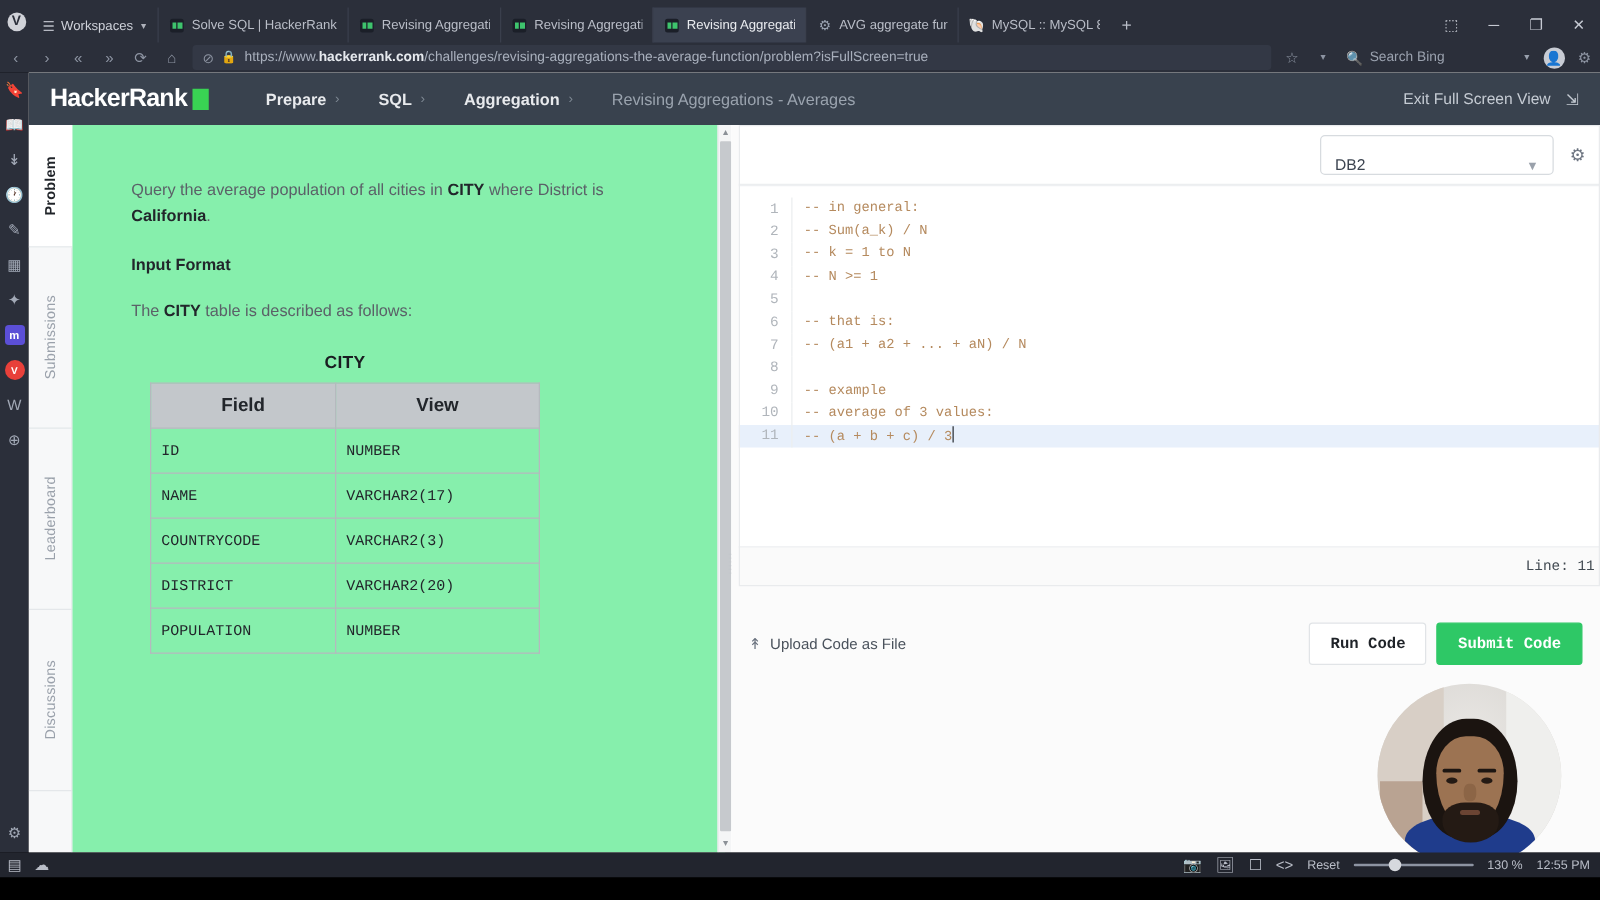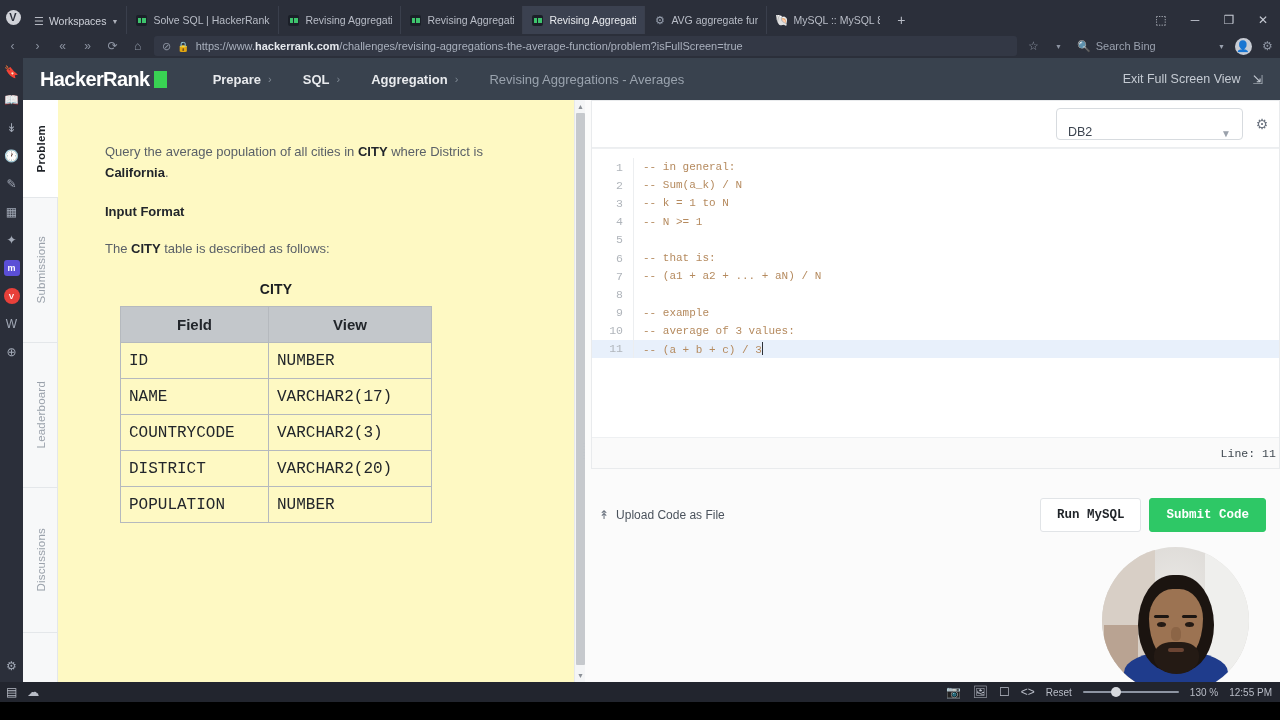--- a/index.html
+++ b/index.html
@@ -162,36 +162,36 @@
   .vtab span {
     writing-mode: vertical-rl; transform: rotate(180deg);
     font-size: 11.5px; color: #9aa1ab; letter-spacing: .2px; white-space: nowrap;
   }
   .vtab.active { background: #ffffff; }
   .vtab.active span { color: #1f2328; font-weight: bold; }
 
   
   .problem-pane {
     position: absolute; left: 35px; top: 42px; width: 522px; height: 582px;
-    background: #fef9c3; overflow: hidden;
+    background: #86efac; overflow: hidden;
   }
   .problem-inner { padding: 42px 34px 20px 47px; }
   .p-text { font-size: 13px; color: #5b6168; line-height: 1.6; margin-bottom: 20px; }
   .p-text b { color: #22262b; font-weight: bold; }
   .p-head { font-size: 13px; color: #22262b; font-weight: bold; margin-bottom: 20px; }
 
   .city-block { margin-top: 22px; margin-left: 15px; width: 312px; }
   .city-title {
     text-align: center; font-size: 14px; font-weight: bold; color: #1a1d21;
     margin-bottom: 9px; letter-spacing: .2px;
   }
   table.city { border-collapse: collapse; width: 312px; table-layout: fixed; }
   table.city th, table.city td {
     border: 1px solid #b5b9be; padding: 6px 8px;
-    font-family: "Liberation Mono", monospace; font-size: 16px; color: #22262b;
+    font-family: "Liberation Mono", monospace; font-size: 12px; color: #22262b;
     height: 36px; vertical-align: middle;
   }
   table.city th {
     background: #c3c7cb; font-weight: bold;
     font-family: "Liberation Sans", sans-serif; font-size: 15px;
   }
   table.city th:first-child, table.city td:first-child { width: 148px; }
 
   
   .pane-scroll {
@@ -592,21 +592,21 @@
         <span>Line: 11 Col: 19</span>
       </div>
       <div class="editor-card-shadow"></div>
 
       <div class="action-bar">
         <div class="upload-link">
           <span class="upico">↟</span>
           <span>Upload Code as File</span>
         </div>
         <div class="btns">
-          <div class="btn-run">Run MySQL</div>
+          <div class="btn-run">Run Code</div>
           <div class="btn-submit">Submit Code</div>
         </div>
       </div>
     </div>
   </div>
 
   <div class="webcam">
     <div class="wall-l"></div>
       <div class="wall-r"></div>
       <div class="furn"></div>

